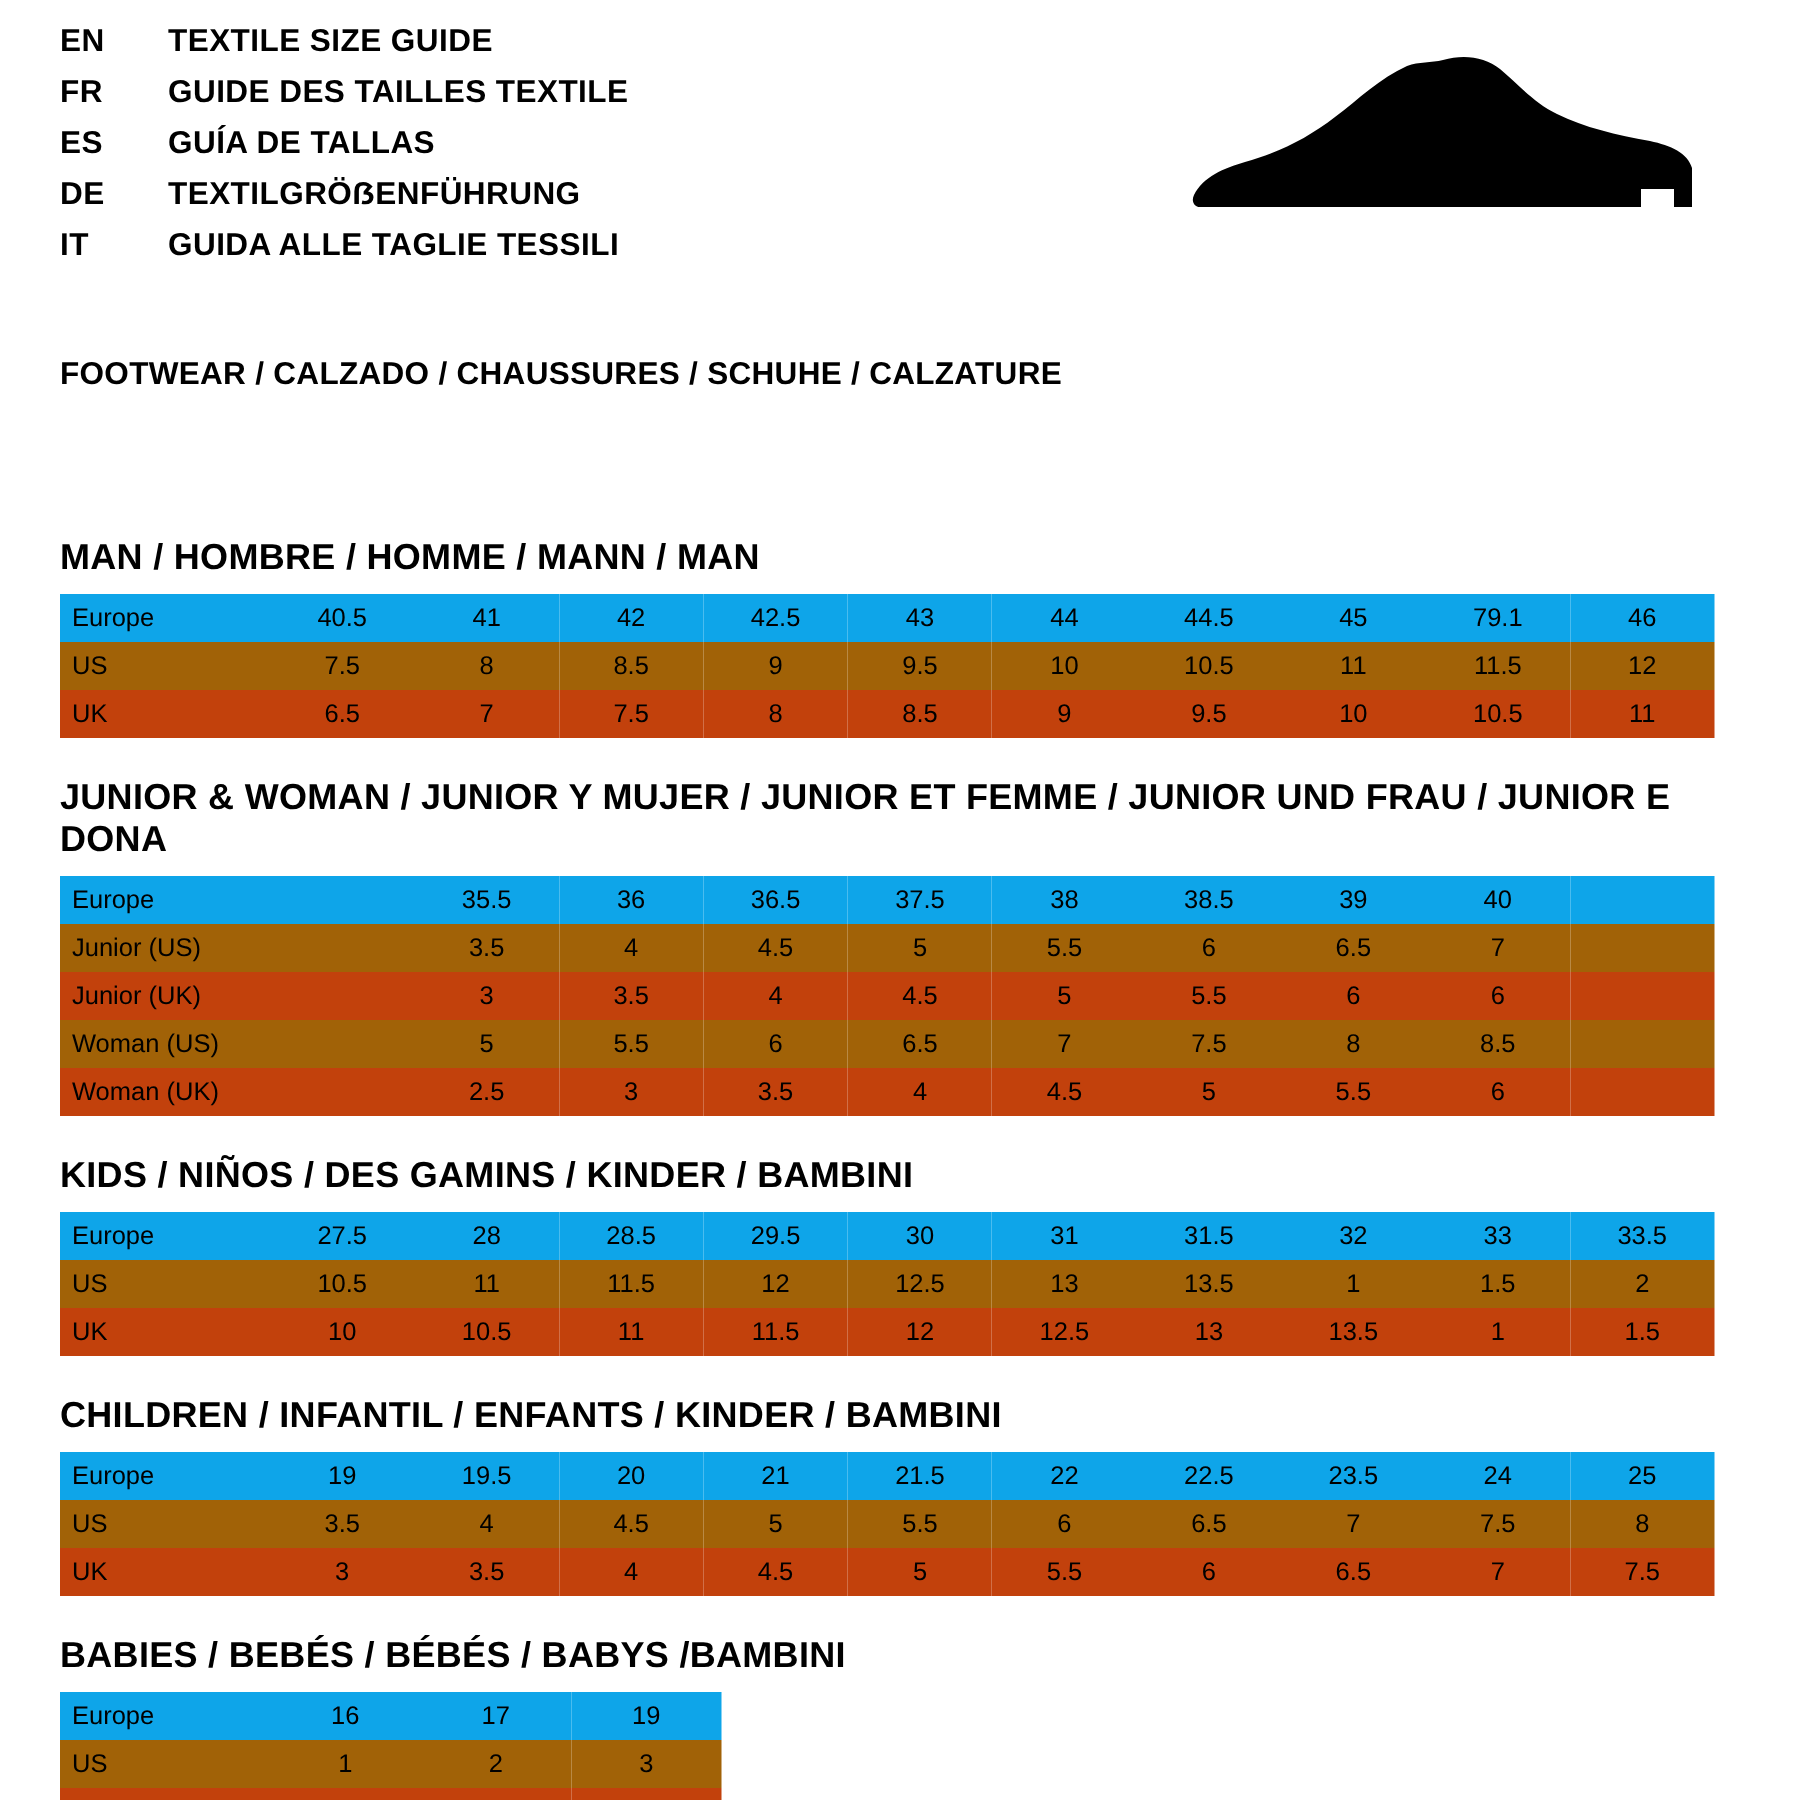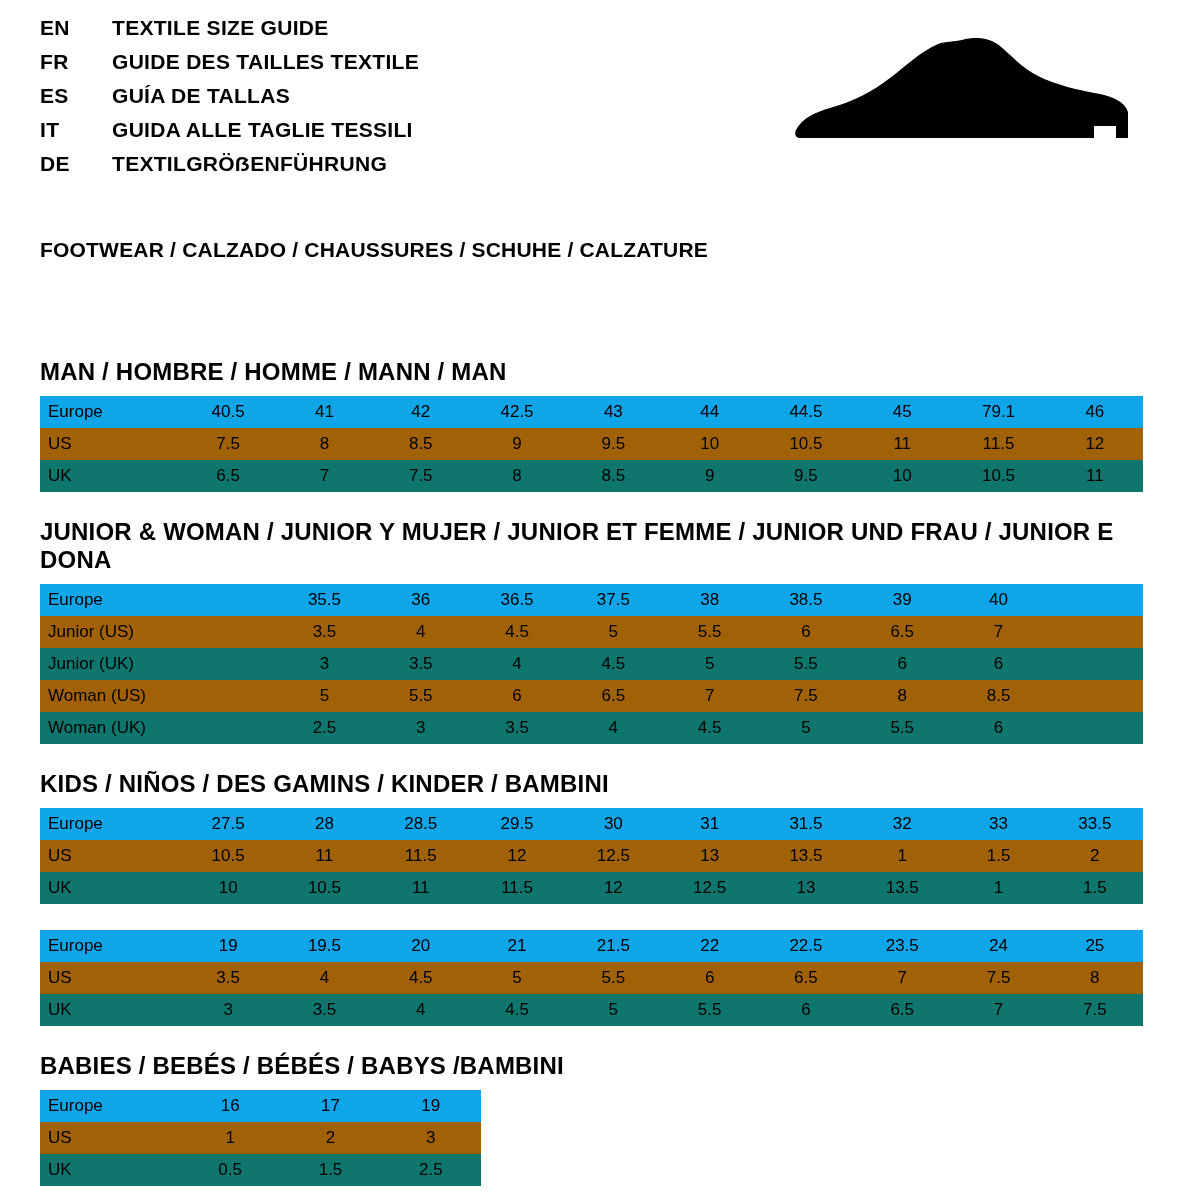--- a/index.html
+++ b/index.html
@@ -92,21 +92,21 @@
   }
   td.label {
     text-align: left;
     padding-left: 8px;
   }
   tr.head td {
     background: #0ea5e9;
     font-weight: normal;
   }
   tr.alt td {
-    background: #0f766e;
+    background: #c2410c;
   }
   tr.plain td {
     background: #a16207;
   }
   col.first-col { width: 140px; }
 </style>
 </head>
 <body>
 
 <div class="page">
@@ -119,26 +119,26 @@
       </div>
       <div class="lang-row">
         <span class="lang-code">FR</span>
         <span class="lang-title">GUIDE DES TAILLES TEXTILE</span>
       </div>
       <div class="lang-row">
         <span class="lang-code">ES</span>
         <span class="lang-title">GUÍA DE TALLAS</span>
       </div>
       <div class="lang-row">
+        <span class="lang-code">DE</span>
+        <span class="lang-title">TEXTILGRÖẞENFÜHRUNG</span>
+      </div>
+      <div class="lang-row">
         <span class="lang-code">IT</span>
         <span class="lang-title">GUIDA ALLE TAGLIE TESSILI</span>
-      </div>
-      <div class="lang-row">
-        <span class="lang-code">DE</span>
-        <span class="lang-title">TEXTILGRÖẞENFÜHRUNG</span>
       </div>
     </div>
 
     <div class="shoe-icon">
       <svg width="340" height="130" viewBox="0 0 340 130" xmlns="http://www.w3.org/2000/svg">
         <path fill="#000000" d="M168 6 C182 2 196 4 206 12 C218 22 228 34 244 42 C262 51 284 56 306 60 C320 63 331 68 334 78 L334 104 L322 104 L322 92 L300 92 L300 104 L6 104 C2 104 0 100 2 96 C8 84 22 78 36 74 C58 68 78 58 96 44 C112 32 126 18 144 10 C152 7 160 8 168 6 Z"></path>
       </svg>
     </div>
   </div>
 
@@ -346,20 +346,21 @@
           <td>13</td>
           <td>13.5</td>
           <td>1</td>
           <td>1.5</td>
         </tr>
       </tbody>
     </table>
   </div>
 
   <div class="table-block">
+    <div class="block-title">CHILDREN / INFANTIL / ENFANTS / KINDER / BAMBINI</div>
     <table class="full">
       <colgroup>
           <col class="first-col">
           <col>
           <col>
           <col>
           <col>
           <col>
           <col>
           <col>

